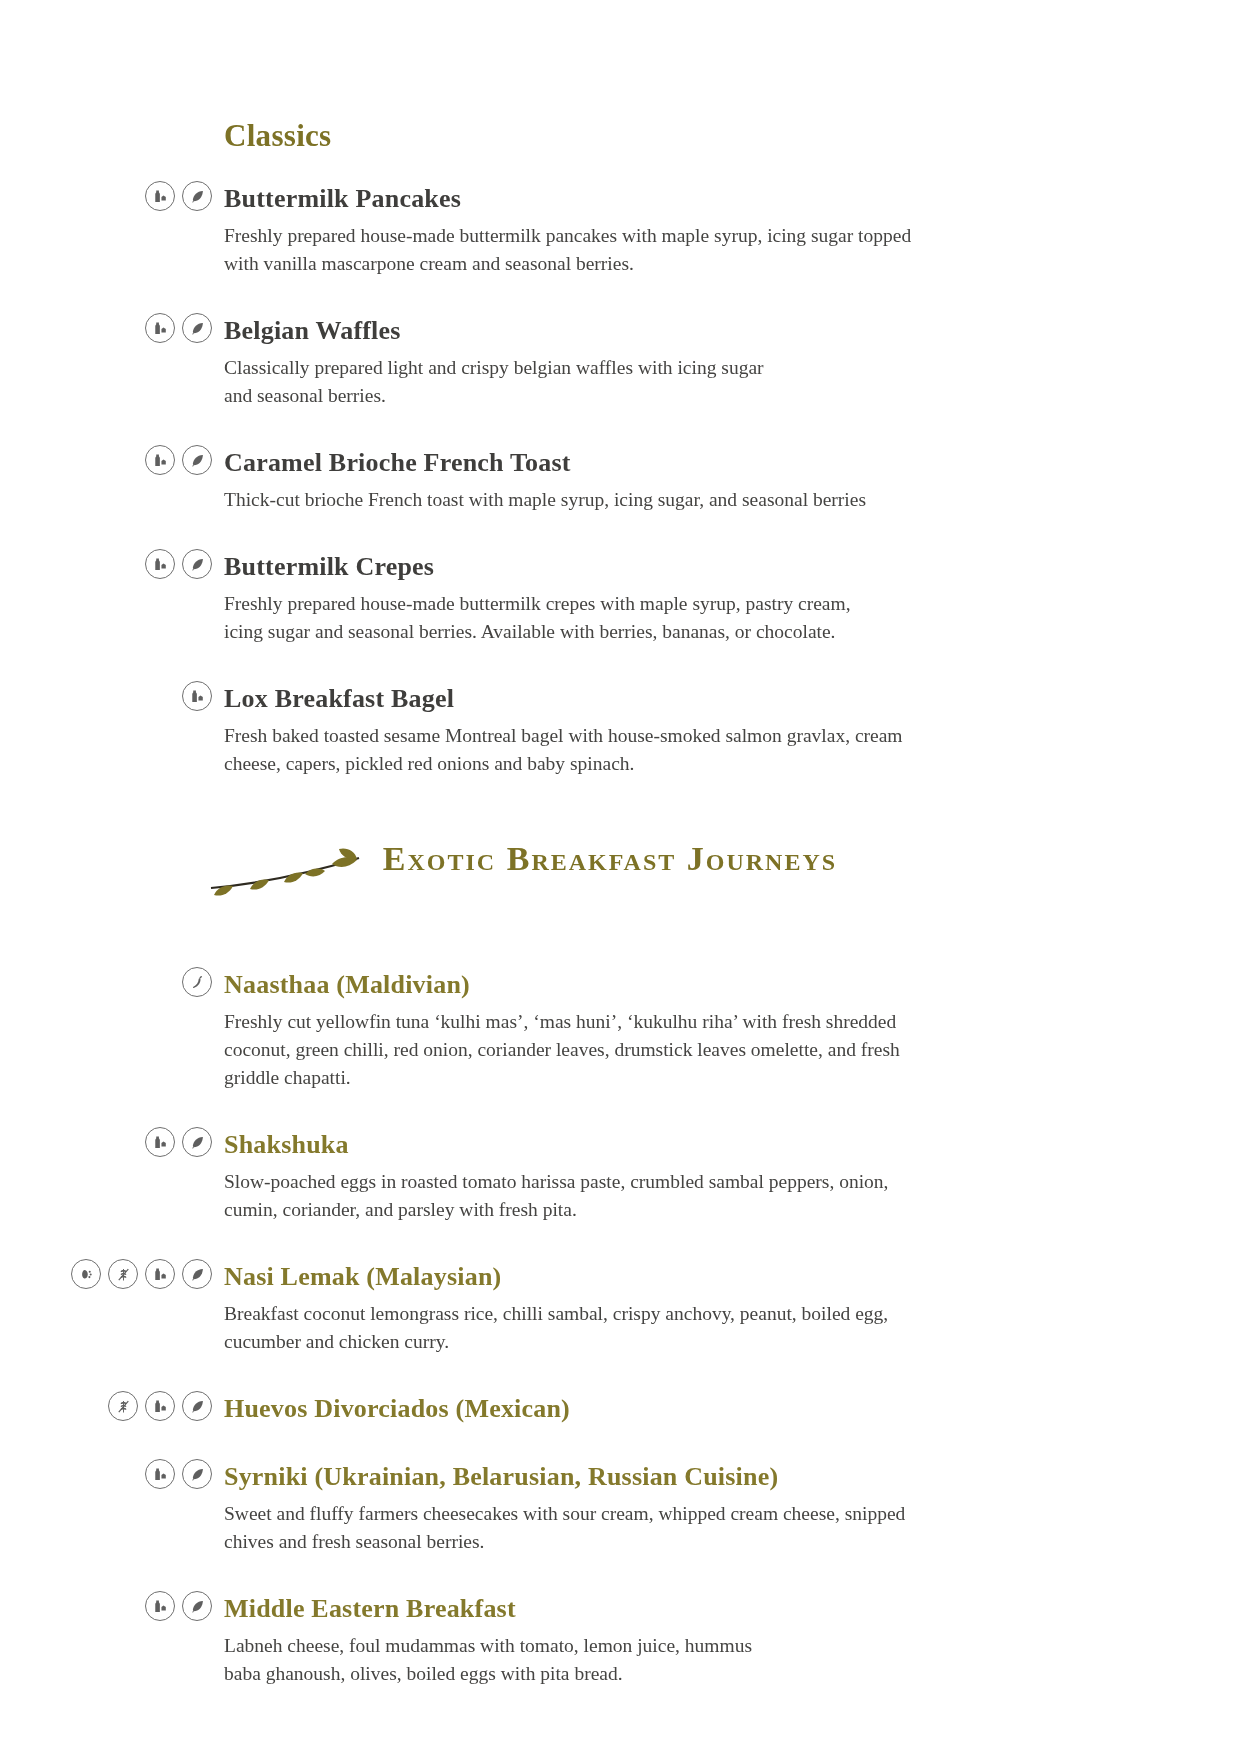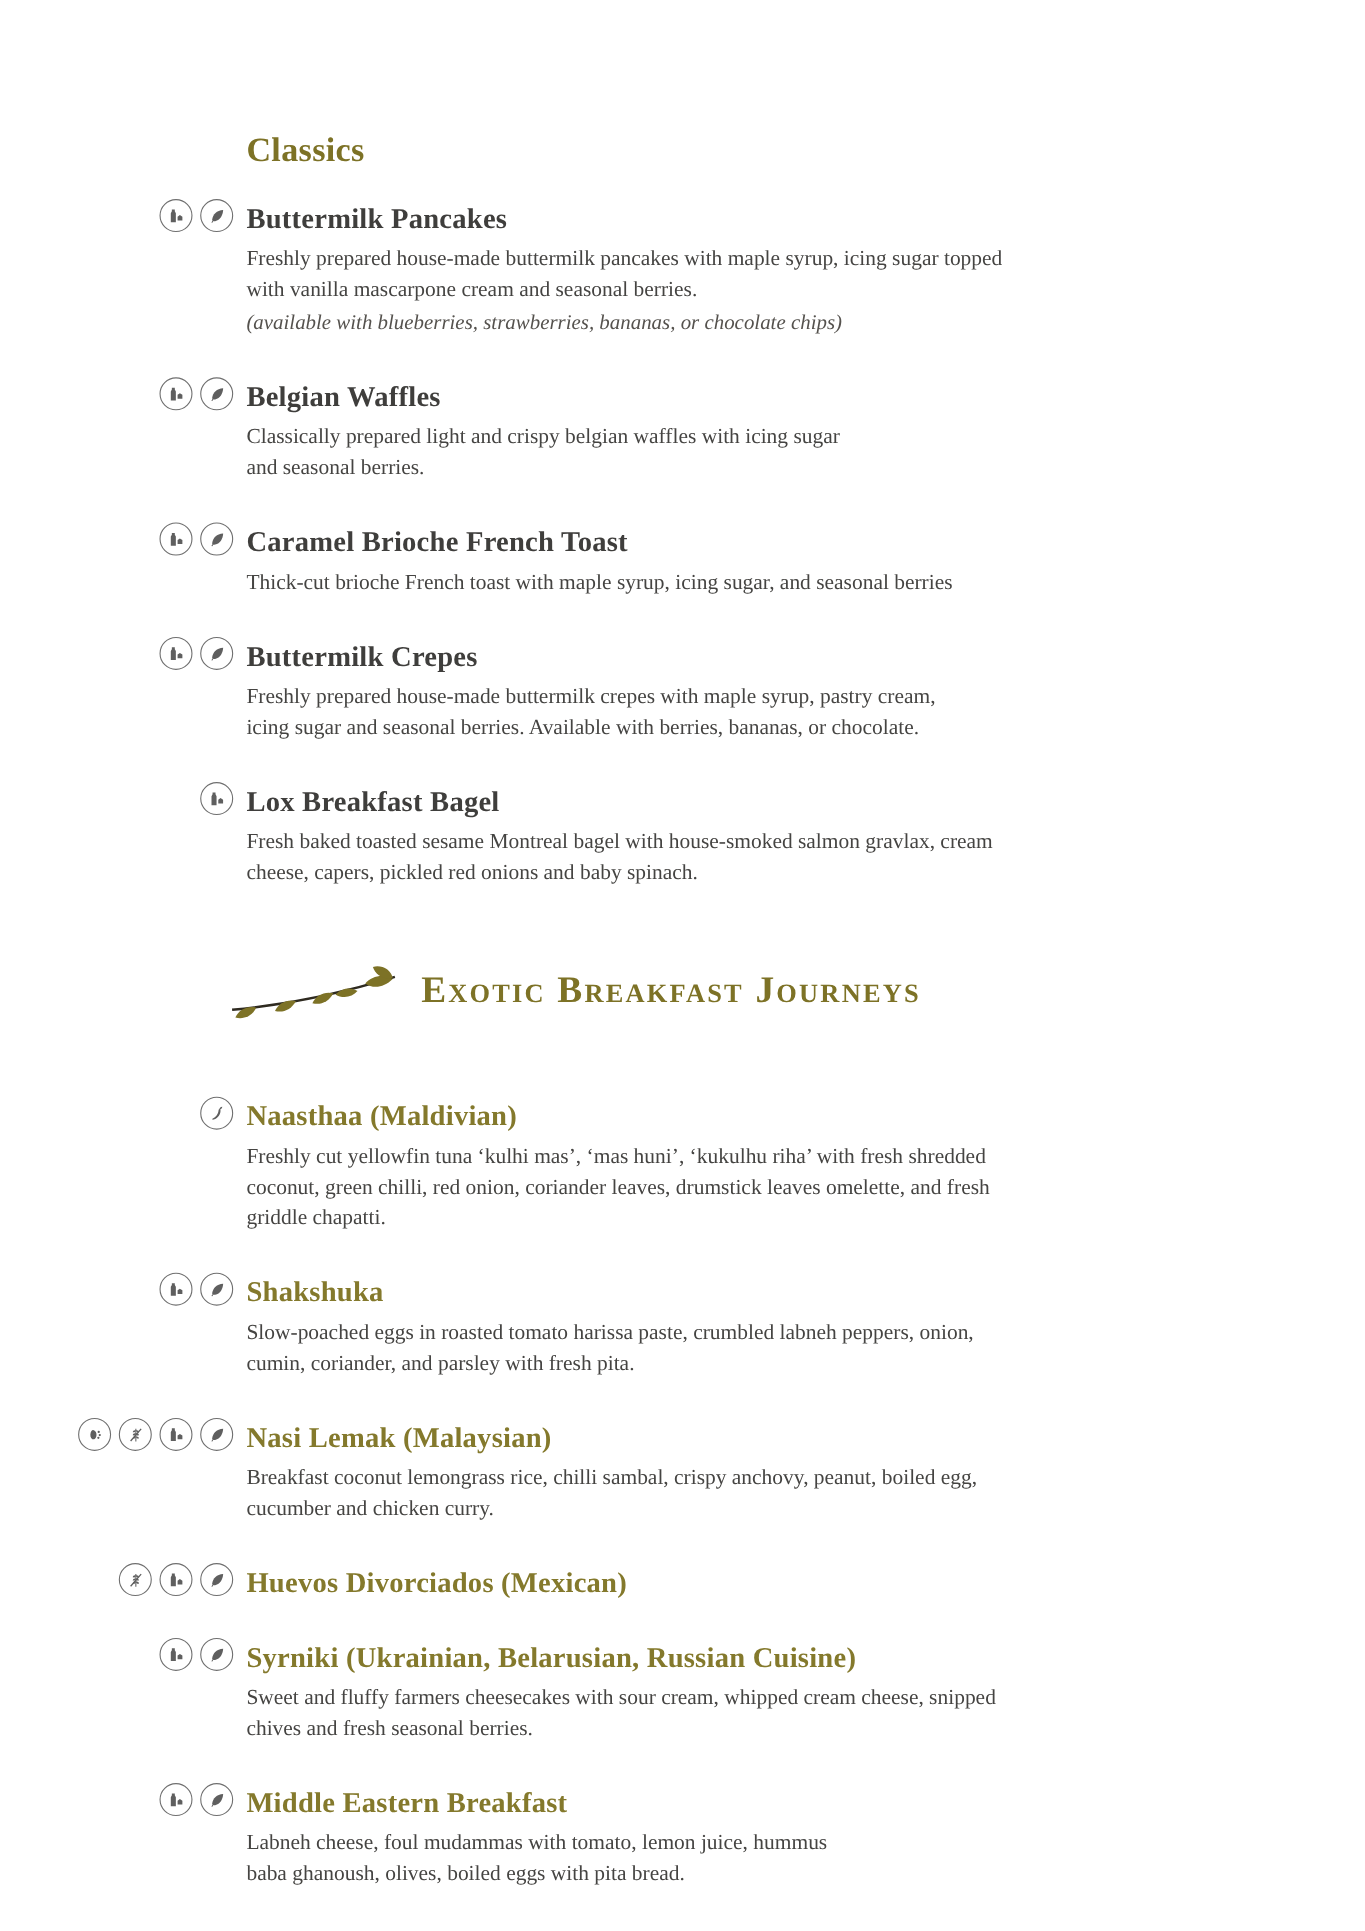--- a/index.html
+++ b/index.html
@@ -28,21 +28,21 @@
   }
   .exotic .item-title{color:#84792c;}
   .item-desc{
     font-size:19.5px;line-height:28px;color:#454442;margin:0;white-space:pre-line;
   }
   .item-note{
     font-size:19px;line-height:28px;color:#55524e;font-style:italic;margin:2px 0 0 0;
     white-space:pre-line;
   }
   .exotic-header{
-    display:flex;align-items:center;justify-content:center;gap:16px;
+    display:flex;justify-content:center;gap:16px;
     margin:64px 40px 70px 0;
   }
   .exotic-header .branch{flex:0 0 auto;margin-top:6px;}
   .exotic-title{
     font-variant:small-caps;font-size:34px;color:#7d7226;letter-spacing:2px;
     font-weight:600;line-height:1;
   }
 </style>
 </head>
 <body>
@@ -125,21 +125,20 @@
           </span>
           <span class="dicon">
             <svg viewBox="0 0 24 24">
               <use href="#sym-vegetarian"></use>
             </svg>
           </span>
         </div>
       <h3 class="item-title">Buttermilk Pancakes</h3>
       <p class="item-desc">Freshly prepared house-made buttermilk pancakes with maple syrup, icing sugar topped
 with vanilla mascarpone cream and seasonal berries.</p>
-      <p class="item-note">(available with blueberries, strawberries, bananas, or chocolate chips)</p>
     </div>
 
     <div class="menu-item">
       <div class="item-icons">
           <span class="dicon">
             <svg viewBox="0 0 24 24">
               <use href="#sym-dairy"></use>
             </svg>
           </span>
           <span class="dicon">
@@ -238,21 +237,21 @@
               <use href="#sym-dairy"></use>
             </svg>
           </span>
           <span class="dicon">
             <svg viewBox="0 0 24 24">
               <use href="#sym-vegetarian"></use>
             </svg>
           </span>
         </div>
       <h3 class="item-title">Shakshuka</h3>
-      <p class="item-desc">Slow-poached eggs in roasted tomato harissa paste, crumbled labneh peppers, onion,
+      <p class="item-desc">Slow-poached eggs in roasted tomato harissa paste, crumbled sambal peppers, onion,
 cumin, coriander, and parsley with fresh pita.</p>
     </div>
 
     <div class="menu-item">
       <div class="item-icons">
           <span class="dicon">
             <svg viewBox="0 0 24 24">
               <use href="#sym-nuts"></use>
             </svg>
           </span>

